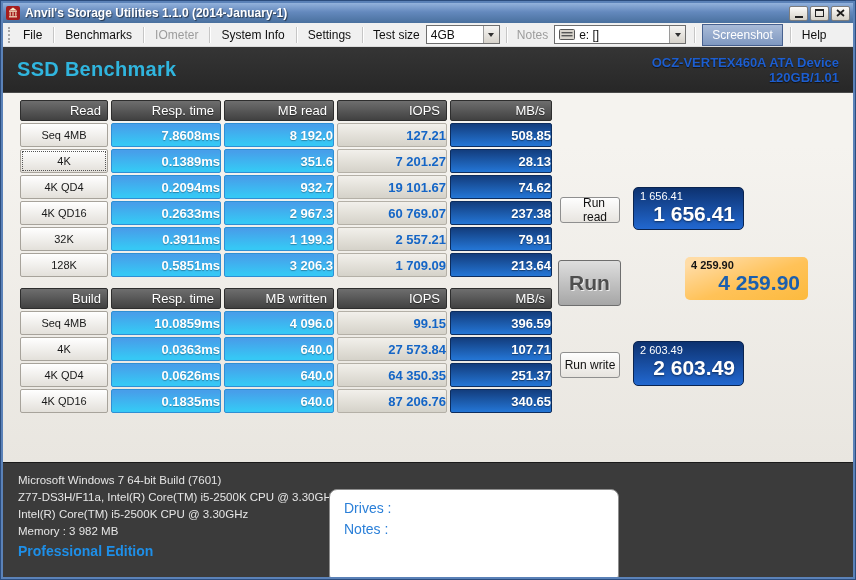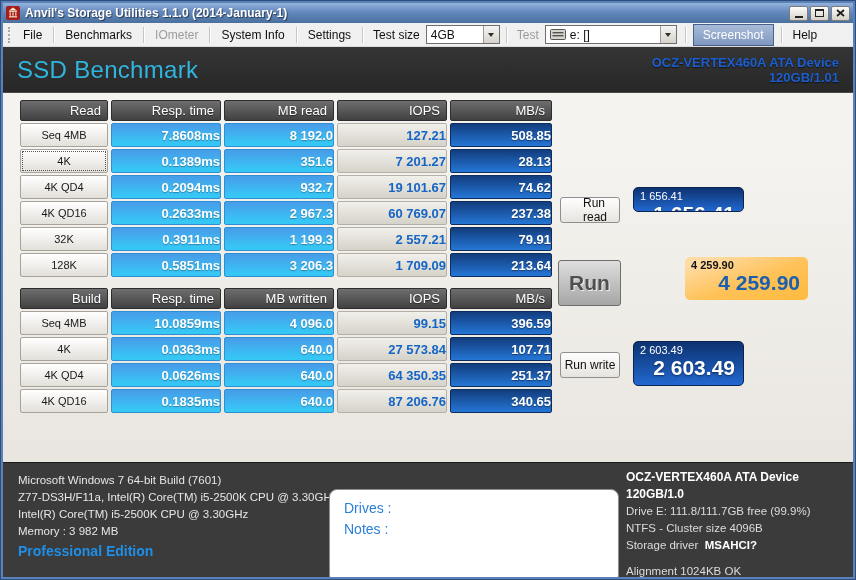--- a/index.html
+++ b/index.html
@@ -56,21 +56,21 @@
   .screenshot-btn {
     padding:3px 9px; margin:0 5px; color:#fff;
     background:linear-gradient(#a9bbd8,#7f98c0); border:1px solid #47618f;
   }
 
   
   .app-header {
     height:46px; background:linear-gradient(#353535,#272727);
     display:flex; align-items:center; padding:0 14px; border-bottom:1px solid #4a4a4a;
   }
-  .app-title { color:#30b5de; font-size:24px; letter-spacing:.3px; }
+  .app-title { color:#30b5de; font-size:20px; letter-spacing:.3px;font-weight:bold; }
   .device-info { margin-left:auto; text-align:right; color:#1d5ecf; font-weight:bold; font-size:13px; line-height:15px; text-shadow:0 1px 1px rgba(0,0,0,.6); }
 
   
   .bench-table { position:absolute; display:grid; grid-template-columns:88px 110px 110px 110px 102px; gap:2px 3px; }
   .bench-table.read  { left:17px; top:97px;  grid-template-rows:21px repeat(6,24px); }
   .bench-table.write { left:17px; top:285px; grid-template-rows:21px repeat(4,24px); }
   .th {
     background:linear-gradient(#6e6e6e,#414141); color:#fff; font-size:13px;
     display:flex; align-items:center; justify-content:flex-end; padding-right:6px;
     border:1px solid #2e2e2e; border-radius:2px; text-shadow:0 1px 1px rgba(0,0,0,.5);
@@ -99,21 +99,21 @@
   #run-main  {
     left:555px; top:257px; width:63px; height:46px;
     background:linear-gradient(#dedede,#a6a6a6); border:1px solid #6e6e6e;
     font-size:21px; font-weight:bold; color:#4f4f4f; text-shadow:1px 1px 0 #ededed;
   }
   .score { position:absolute; border-radius:5px; overflow:hidden; }
   .score .small { font-size:11px; padding:3px 0 0 6px; line-height:11px; }
   .score .big { font-size:21px; font-weight:bold; text-align:right; padding-right:8px; line-height:24px; }
   .score.bluebox { background:linear-gradient(#0d3270,#2268d0); color:#fff; border:1px solid #0a2450; }
   .score.bluebox .big { text-shadow:0 1px 2px rgba(0,0,0,.5); }
-  #score-read  { left:630px; top:184px; width:111px; height:25px; }
+  #score-read  { left:630px; top:184px; width:111px; height:43px; }
   #score-write { left:630px; top:338px; width:111px; height:45px; }
   #score-total {
     left:682px; top:254px; width:123px; height:43px;
     background:linear-gradient(160deg,#ffdca6 10%, #ffc258 55%, #fcba3e);
   }
   #score-total .small { color:#151515; font-weight:bold; }
   #score-total .big { color:#1b5fae; }
 
   
   .footer {
@@ -178,21 +178,21 @@
     <span class="menu-item">Settings</span>
     <div class="msep"></div>
     <span class="mlabel">Test size</span>
     <div class="combo testsize">
       <span class="field">4GB</span>
       <div class="drop">
           <div class="arrow-down"></div>
         </div>
     </div>
     <div class="msep"></div>
-    <span class="mlabel disabled">Test</span>
+    <span class="mlabel disabled">Notes</span>
     <div class="combo drive">
       <span class="field">
         <svg class="drive-icon-svg" width="16" height="11" viewBox="0 0 16 11">
           <rect x="0.5" y="0.5" width="15" height="10" rx="1" fill="#d8d4cc" stroke="#555"></rect>
           <rect x="2.5" y="3" width="11" height="1.4" fill="#555"></rect>
           <rect x="2.5" y="6" width="11" height="1.4" fill="#555"></rect>
         </svg>
         <span>e: []</span>
       </span>
       <div class="drop">
@@ -314,27 +314,15 @@
       <div>Intel(R) Core(TM) i5-2500K CPU @ 3.30GHz</div>
       <div>Memory : 3 982 MB</div>
     </div>
     <div class="edition">Professional Edition</div>
 
     <div class="notes-box">
       <div class="lbl">Drives :</div>
       <div class="lbl">Notes :</div>
     </div>
 
-    <div class="devblock">
-      <div class="dtitle">OCZ-VERTEX460A ATA Device 120GB/1.0</div>
-      <div>Drive E: 111.8/111.7GB free (99.9%)</div>
-      <div>NTFS - Cluster size 4096B</div>
-      <div>
-        <span>Storage driver</span>&nbsp;
-        <b>MSAHCI?</b>
-      </div>
-      <div class="spacer"></div>
-      <div>Alignment 1024KB OK</div>
-
-    </div>
   </div>
 
 </div>
 
 </body></html>

